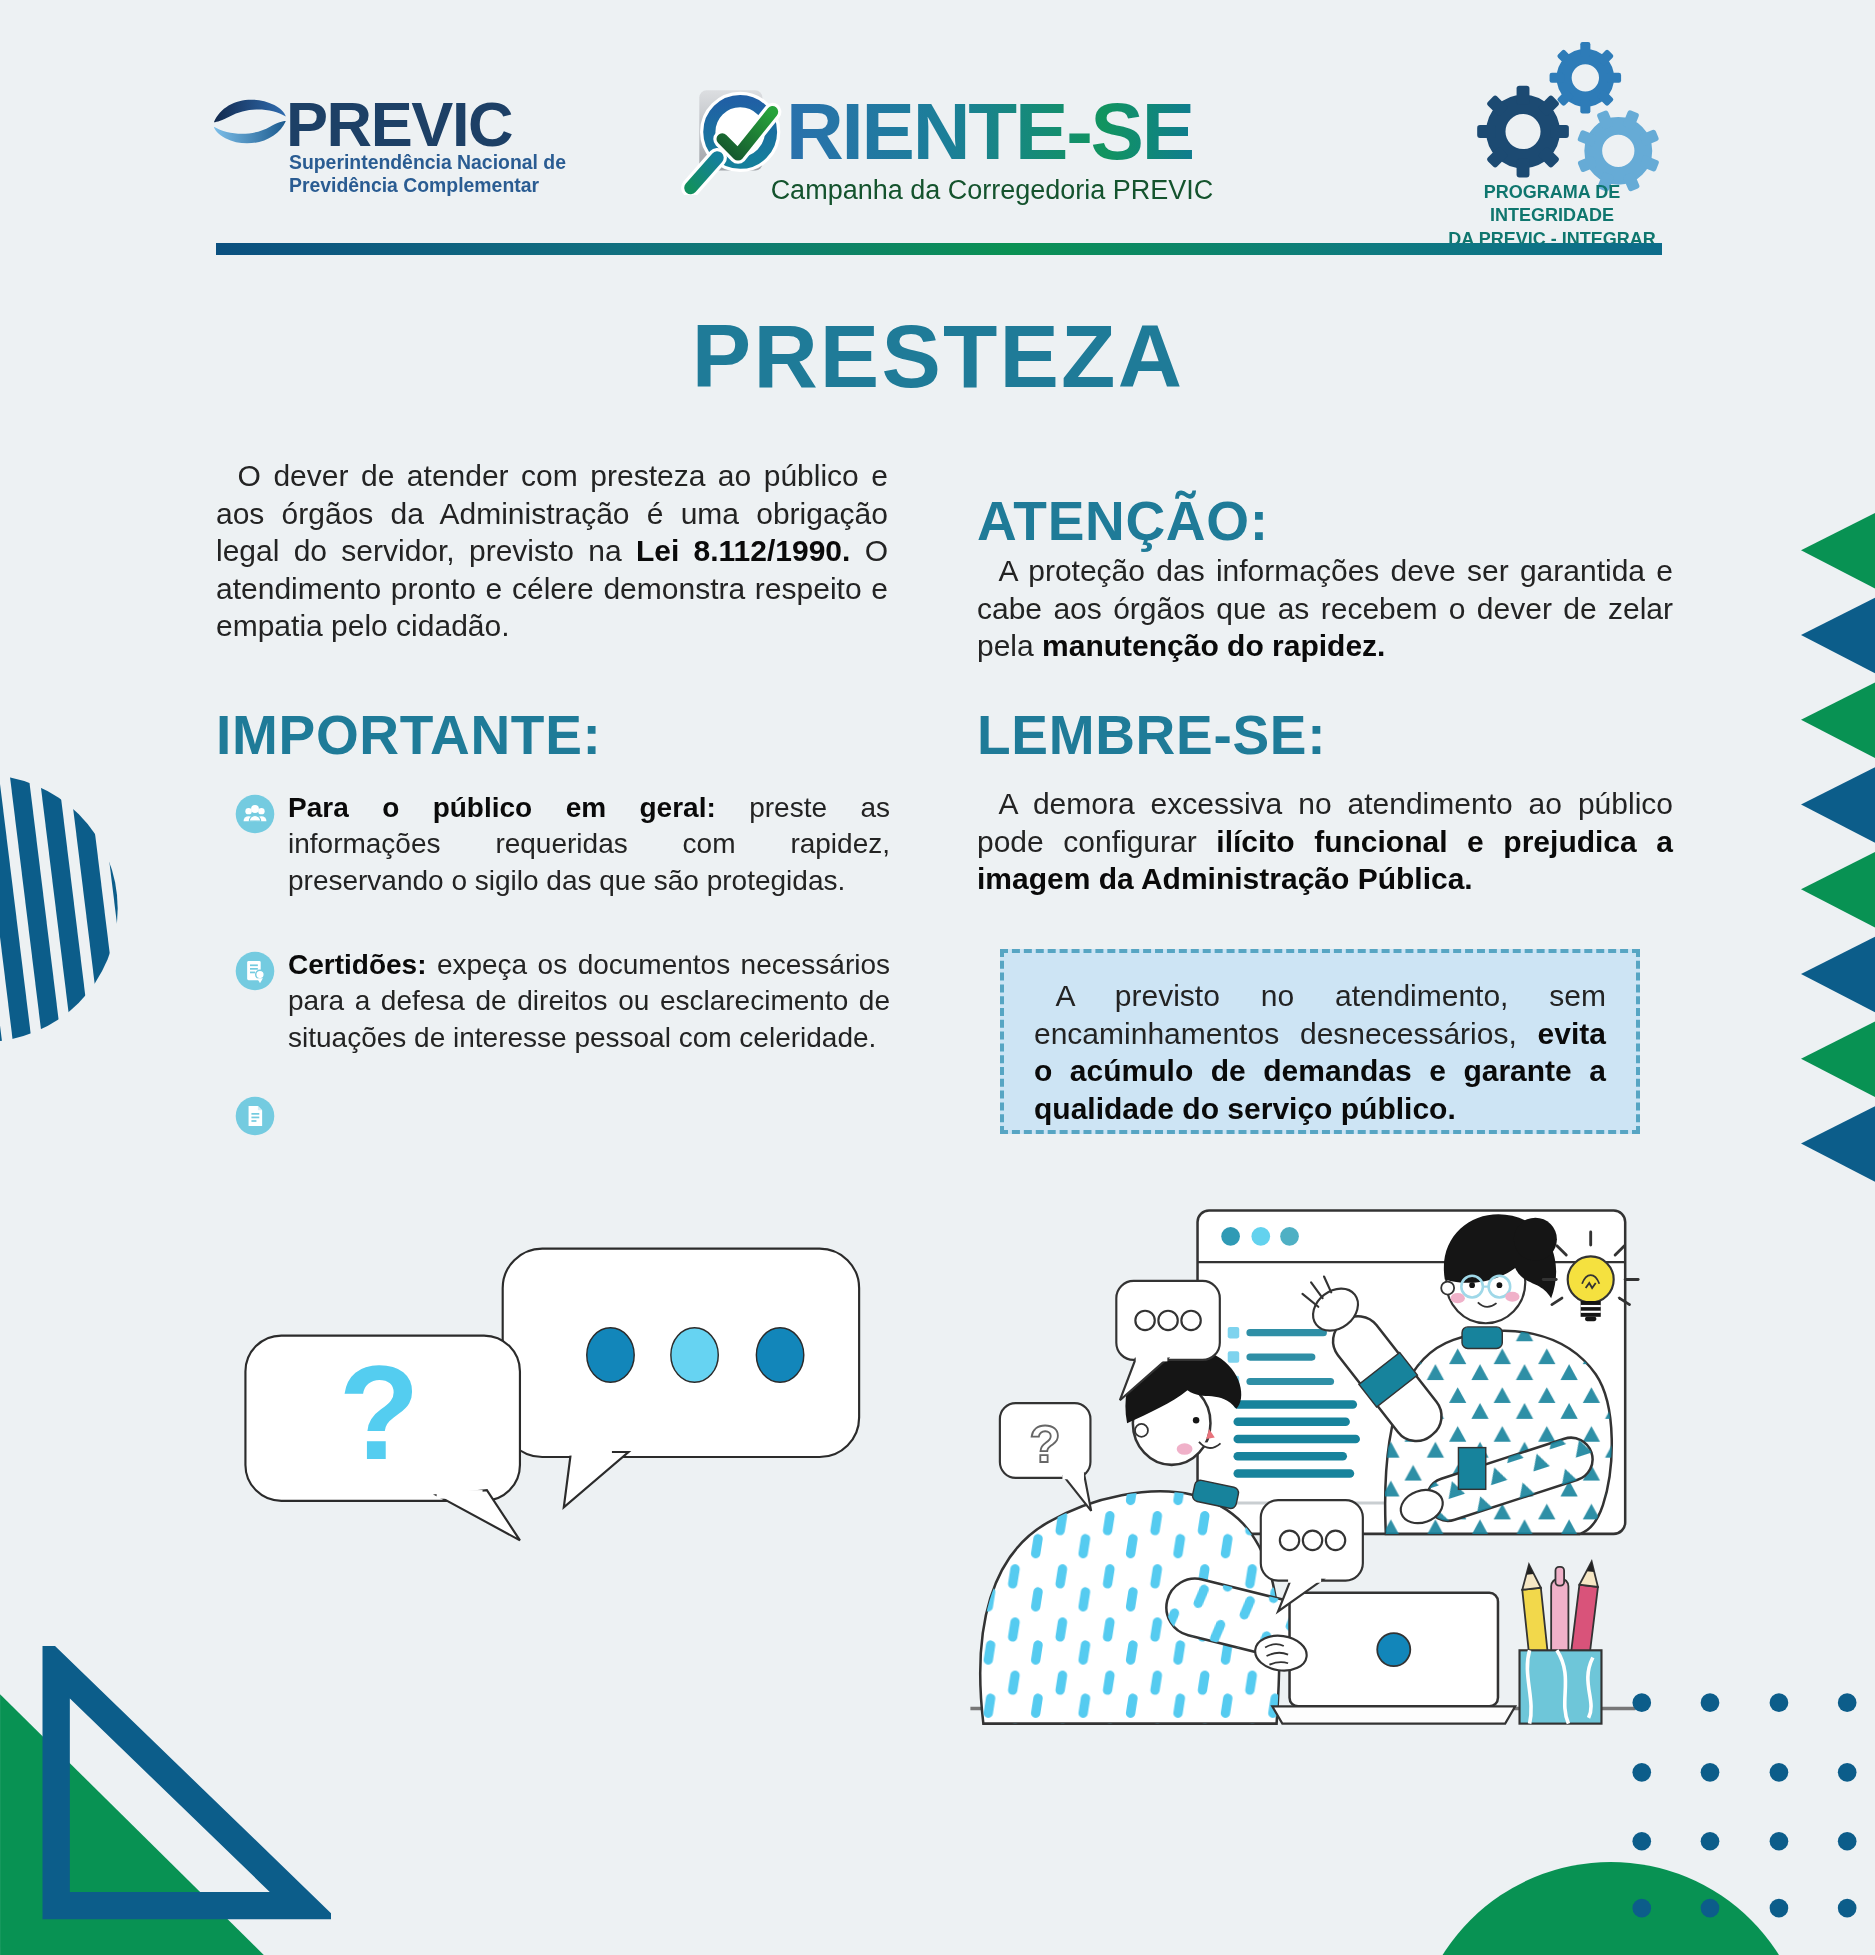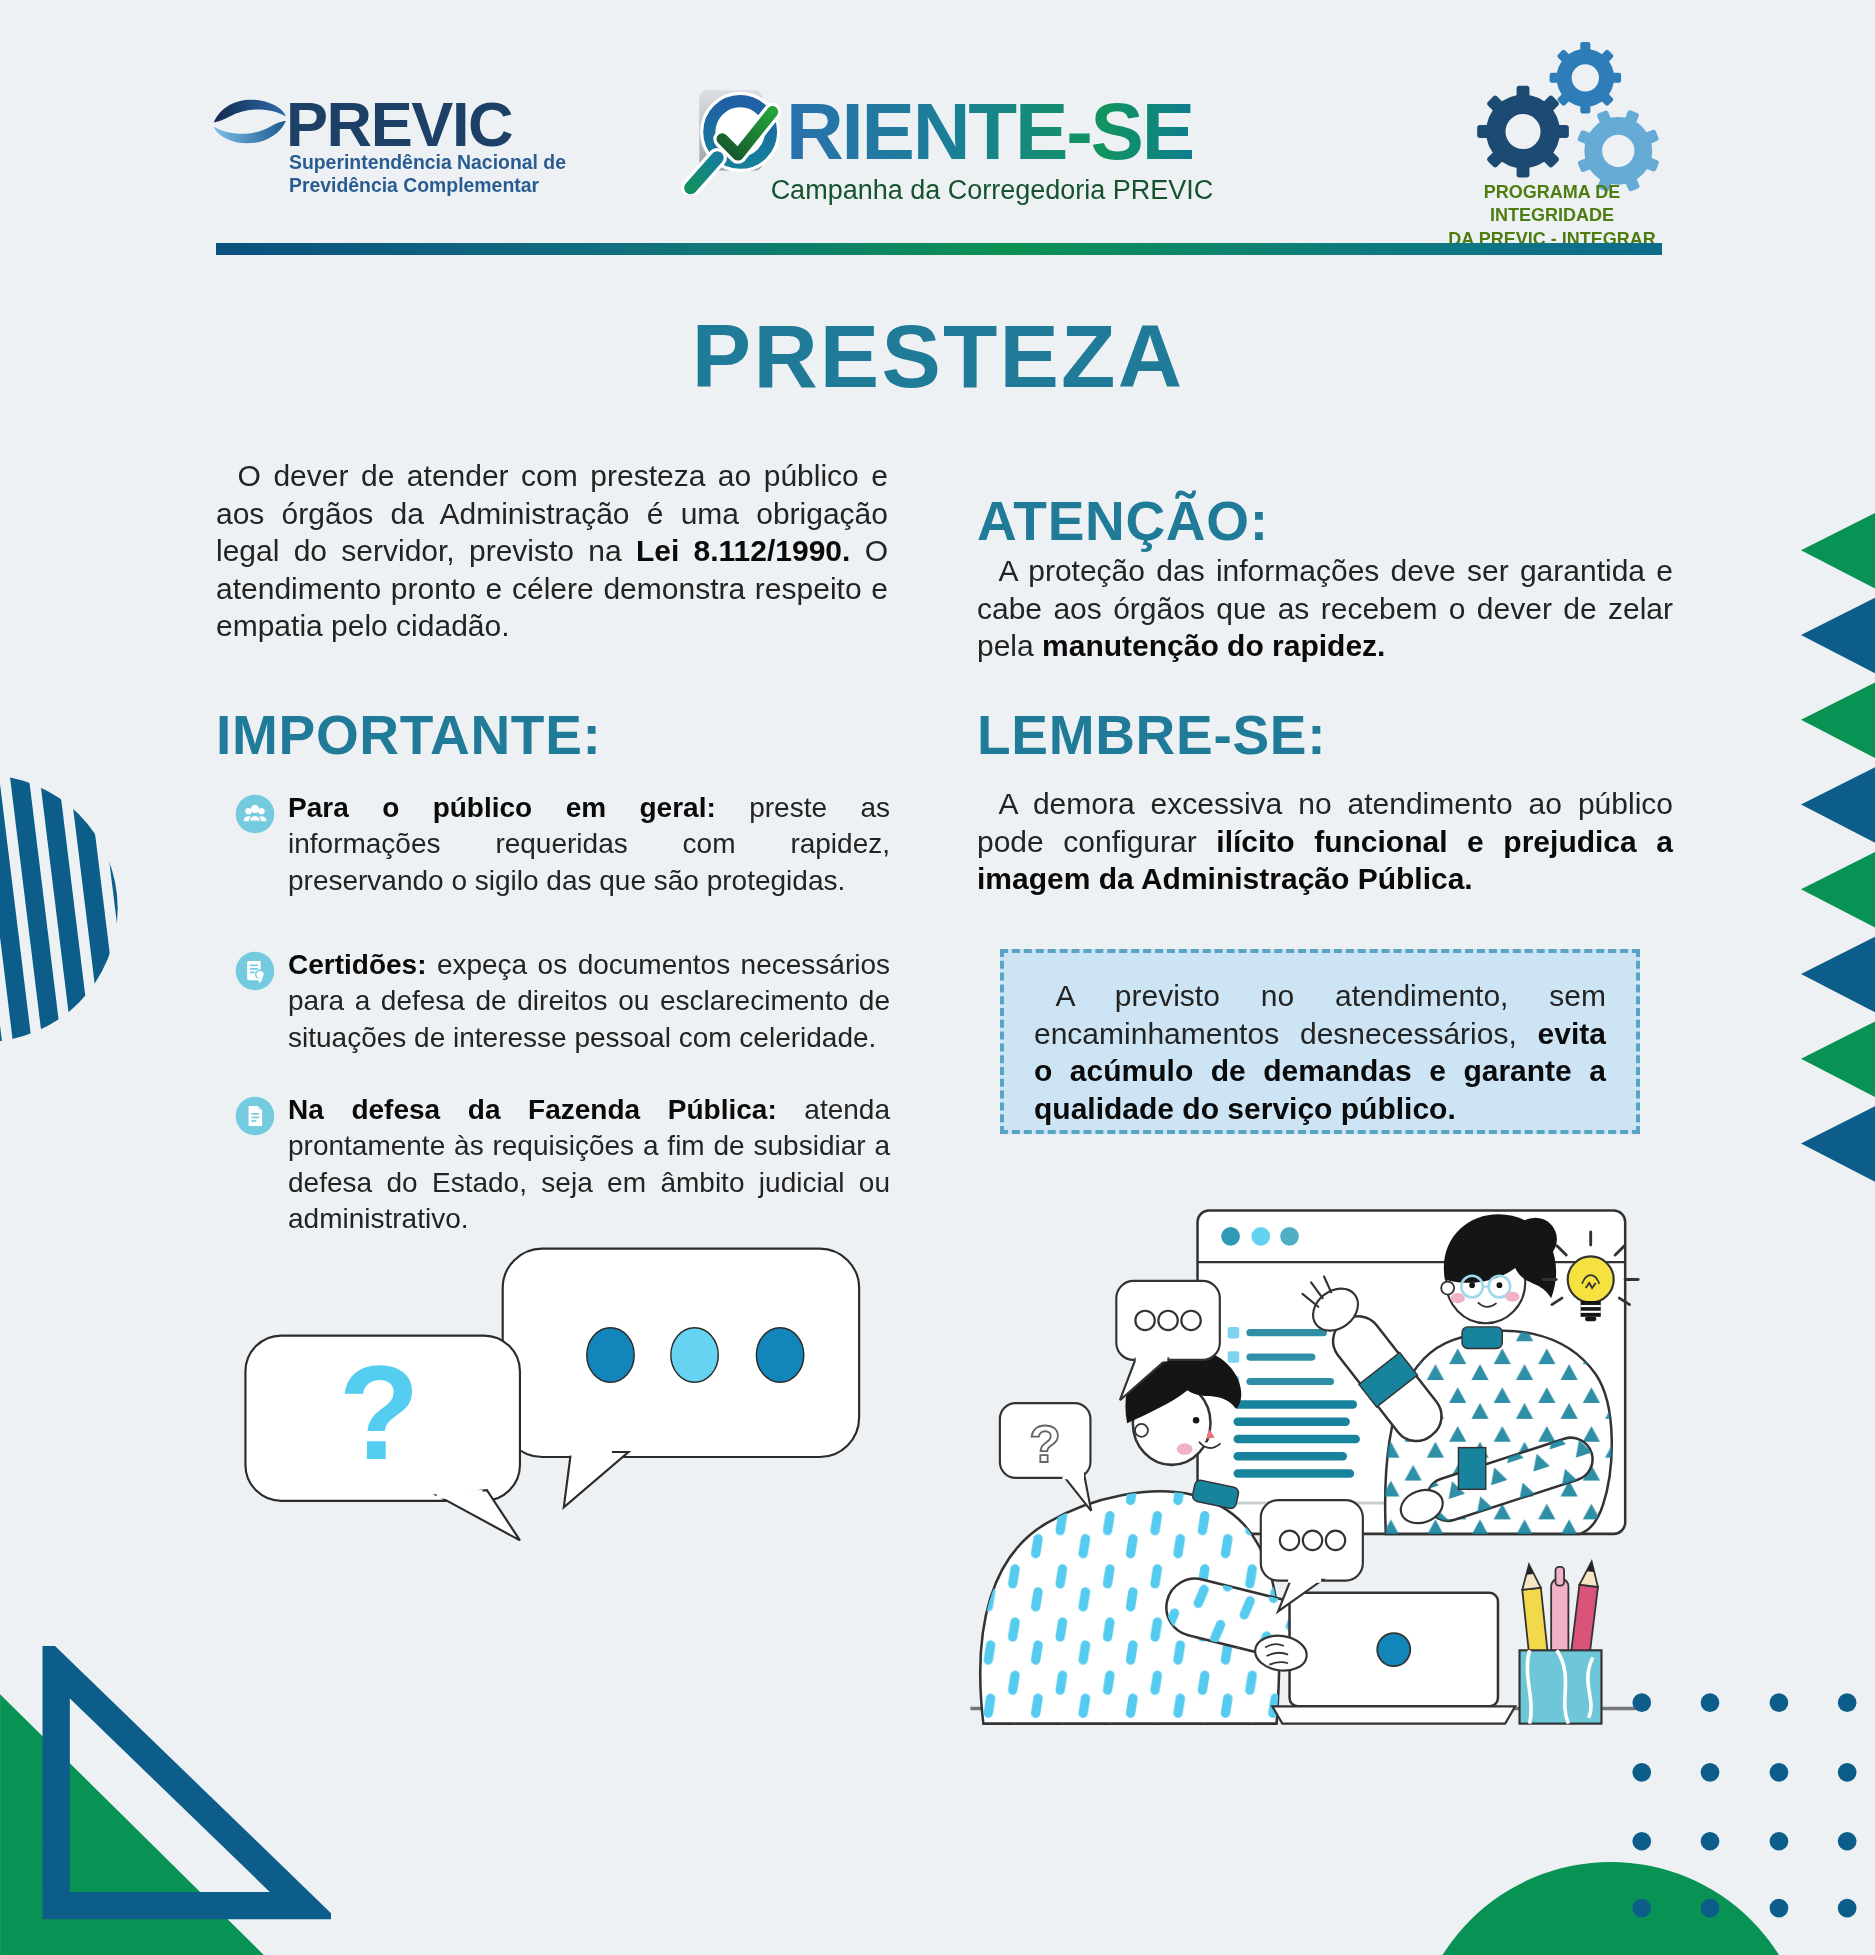--- a/index.html
+++ b/index.html
@@ -14,21 +14,21 @@
   .divider{position:absolute;left:216px;top:243px;width:1446px;height:11.5px;
            background:linear-gradient(90deg,#0b507f 0%,#11707f 28%,#0a9153 55%,#0e7a80 80%,#0d6c8b 100%);}
   .previc-word{position:absolute;left:286px;top:88px;font-size:63px;font-weight:bold;color:#1d4066;letter-spacing:-1.4px;}
   .previc-tag{position:absolute;left:289px;top:151px;font-size:19.4px;font-weight:bold;color:#2a5c92;line-height:1.18;}
   .oriente-word{position:absolute;left:786px;top:86px;font-size:80px;font-weight:bold;letter-spacing:-2.2px;
       background:linear-gradient(90deg,#2a71ad 0%,#1b7f98 40%,#11945f 78%,#0f7d8f 100%);
       -webkit-background-clip:text;background-clip:text;color:transparent;}
   .oriente-tag{position:absolute;left:762px;top:175px;width:460px;text-align:center;
       font-size:27px;color:#14532d;}
   .integrar-tag{position:absolute;left:1444px;top:181px;width:216px;text-align:center;
-      font-size:18px;font-weight:bold;color:#4d7c0f;line-height:1.3;}
+      font-size:18px;font-weight:bold;color:#0f766e;line-height:1.3;}
   .bullet{position:absolute;left:216px;width:675px;}
   .bullet .txt{margin-left:72px;width:602px;font-size:28px;line-height:1.3;color:#232323;text-align:justify;}
   .bullet svg{position:absolute;left:18.7px;top:4.3px;}
   .callout{position:absolute;left:1000px;top:949px;width:640px;height:185px;box-sizing:border-box;
       background:#cde4f4;border:4.3px dashed #57a5c3;padding:24.4px 30px;
       font-size:30px;line-height:1.25;color:#232323;text-align:justify;text-indent:21.6px;}
 </style>
 </head>
 <body>
 
@@ -167,21 +167,20 @@
 
 <div class="bullet" style="top:1092px">
   <svg width="40" height="40" viewBox="0 0 56 56">
     <circle cx="28" cy="28" r="27" fill="#74cbe0"></circle>
     <path d="M19 14 h13 l6 6 v22 h-19 Z" fill="#fff"></path>
     <path d="M32 14 v6 h6 Z" fill="#d6eef5"></path>
     <line x1="23" y1="25" x2="34" y2="25" stroke="#74cbe0" stroke-width="2.4"></line>
     <line x1="23" y1="30" x2="34" y2="30" stroke="#74cbe0" stroke-width="2.4"></line>
     <line x1="23" y1="35" x2="30" y2="35" stroke="#74cbe0" stroke-width="2.4"></line>
   </svg>
-  <div class="txt"><span class="b">Na defesa da Fazenda Pública:</span><span> atenda prontamente às requisições a fim de subsidiar a defesa do Estado, seja em âmbito judicial ou administrativo.</span></div>
 </div>
 
 <div class="sec-h" style="left:977px;top:489px">ATENÇÃO:</div>
 <p class="body-text" style="left:977px;top:552px;width:696px;margin:0">
   <span>A proteção das informações deve ser garantida e cabe aos órgãos que as recebem o dever de zelar pela </span><span class="b">manutenção do rapidez.</span>
 </p>
 
 <div class="sec-h" style="left:977px;top:703px">LEMBRE-SE:</div>
 <p class="body-text" style="left:977px;top:785px;width:696px;margin:0">
   <span>A demora excessiva no atendimento ao público pode configurar </span><span class="b">ilícito funcional e prejudica a imagem da Administração Pública.</span>

